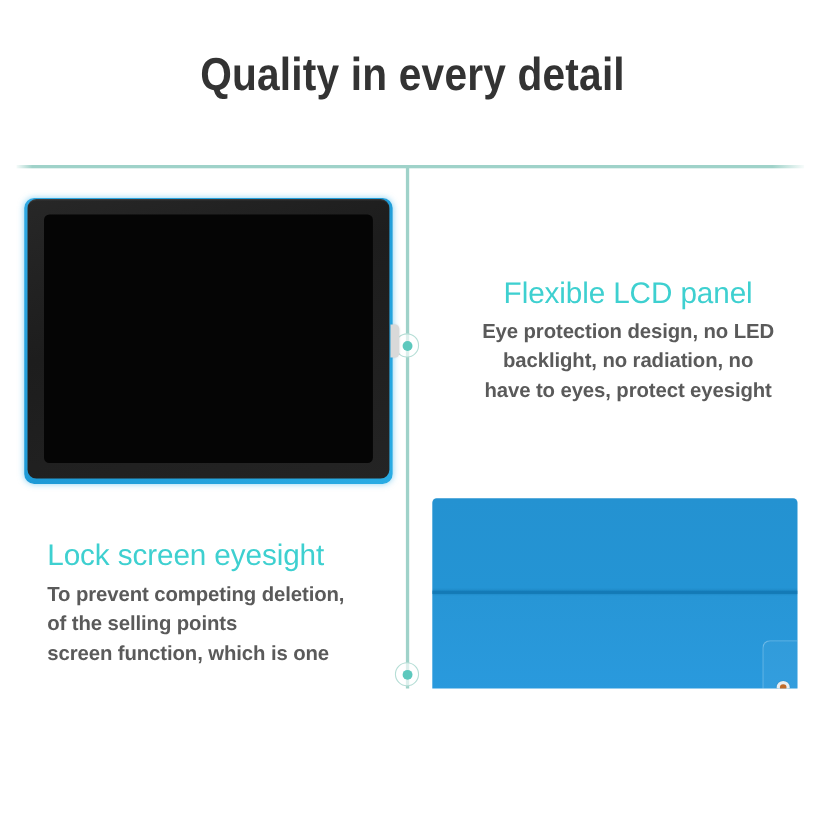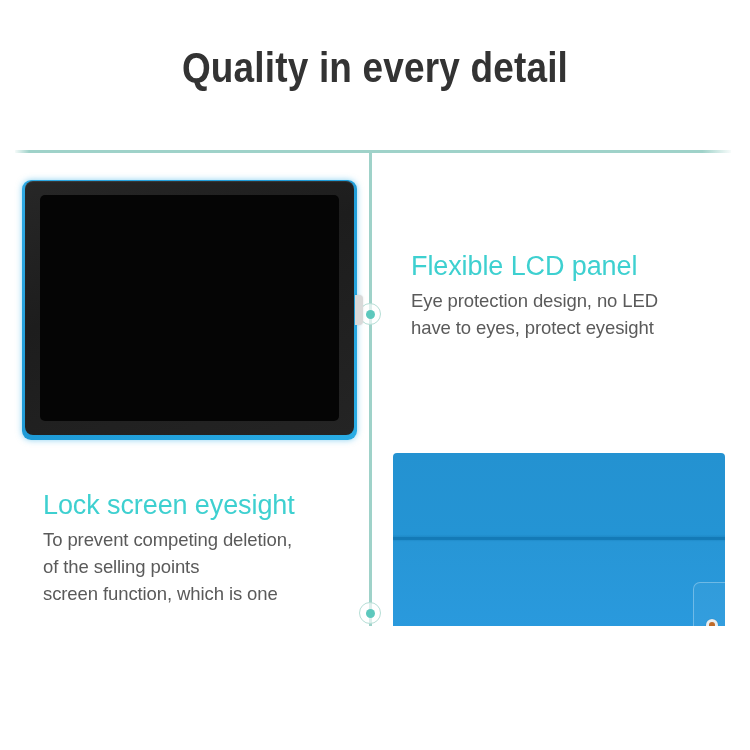--- a/index.html
+++ b/index.html
@@ -217,33 +217,34 @@
     font-size: 27px;
     font-weight: 400;
     color: #3ed0d0;
     line-height: 1.15;
     margin: 0 0 6px 0;
     letter-spacing: -0.1px;
   }
   .block-body {
     font-family: "Liberation Sans", sans-serif;
     font-size: 18.5px;
-    font-weight: 400;
+    font-weight: 700;
     color: #5a5a5a;
     line-height: 1.45;
     margin: 0;
     letter-spacing: -0.1px;
   }
   .block-body span { display: block; }
 
   .block-right {
     position: absolute;
     left: 411px;
     top: 251px;
     width: 320px;
+    text-align: center;
   }
   .block-left {
     position: absolute;
     left: 43px;
     top: 490px;
     width: 320px;
   }
 </style>
 </head>
 <body>
@@ -270,20 +271,21 @@
     <div class="bluepanel-seam"></div>
     <div class="bluepanel-hinge"></div>
     <div class="bluepanel-screw"></div>
     <div class="bluepanel-notch"></div>
   </div>
 
   <div class="block-right">
     <h2 class="block-heading">Flexible LCD panel</h2>
     <p class="block-body">
       <span>Eye protection design, no LED</span>
+      <span>backlight, no radiation, no</span>
       <span>have to eyes, protect eyesight</span>
     </p>
   </div>
 
   <div class="block-left">
     <h2 class="block-heading">Lock screen eyesight</h2>
     <p class="block-body">
       <span>To prevent competing deletion,</span>
       <span>of the selling points</span>
       <span>screen function, which is one</span>

